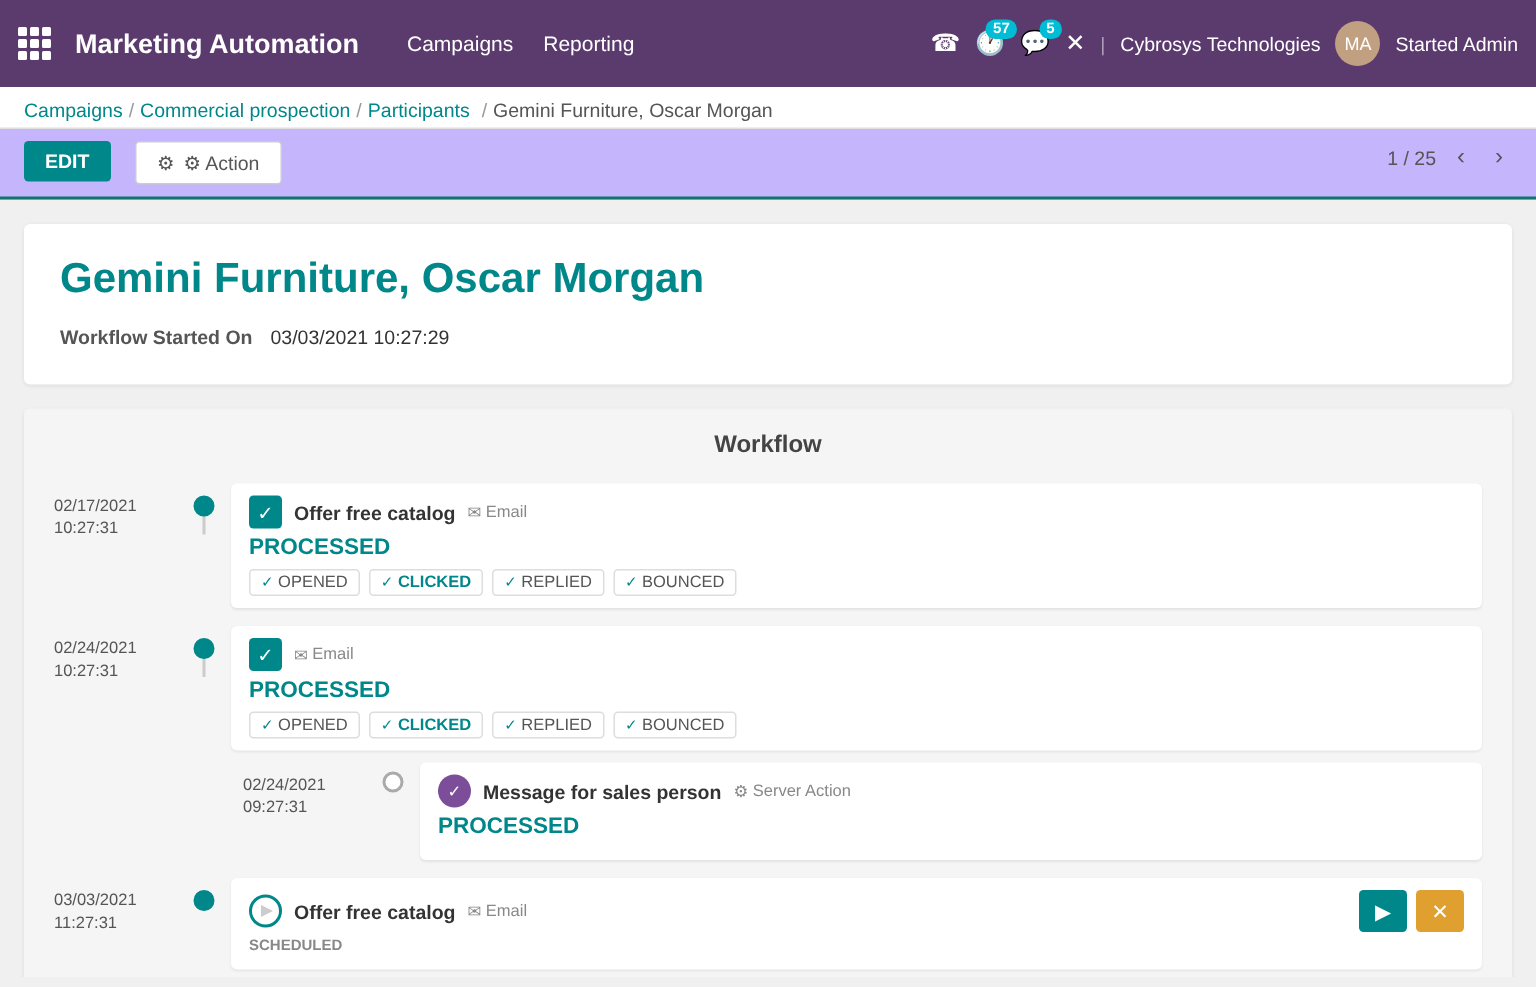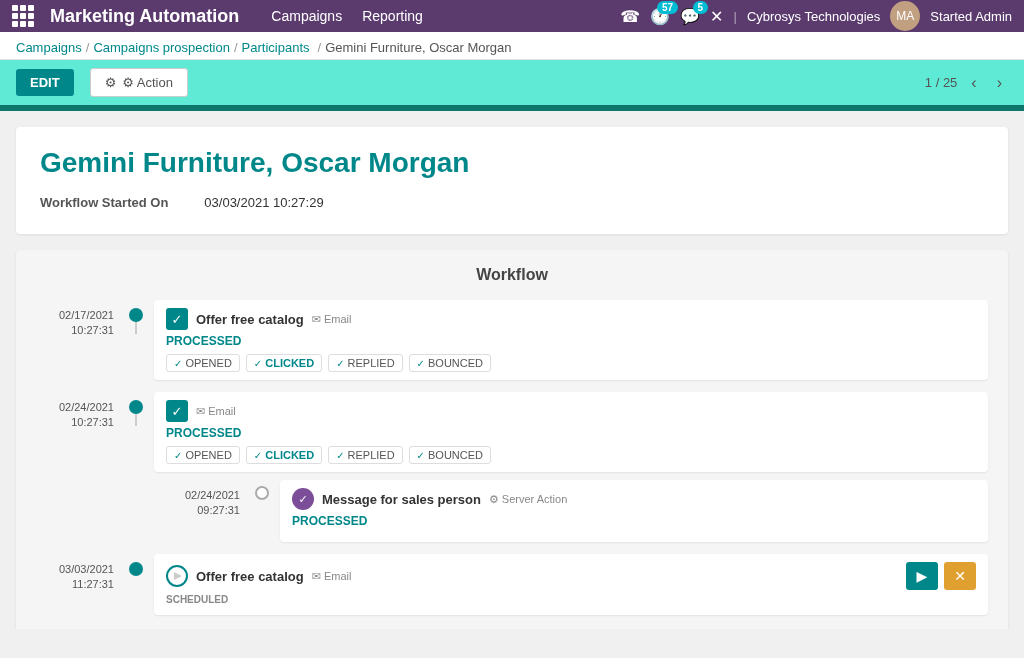--- a/index.html
+++ b/index.html
@@ -1,21 +1,21 @@
 <!DOCTYPE html>
 <html><head>
   <meta charset="utf-8">
   <style>
     * { box-sizing: border-box; margin: 0; padding: 0; }
     body { font-family: 'Segoe UI', Arial, sans-serif; font-size: 13px; background: #f0f0f0; width: 1024px; height: 658px; overflow: hidden; }
 
     
     .topnav {
       background: #5b3a6e;
-      height: 32px;
+      height: 58px;
       display: flex;
       align-items: center;
       padding: 0 12px;
       color: white;
       gap: 16px;
     }
     .topnav-grid-icon { width: 22px; height: 22px; display: grid; grid-template-columns: repeat(3,6px); grid-template-rows: repeat(3,6px); gap: 2px; cursor: pointer; }
     .topnav-grid-icon span { background: white; border-radius: 1px; }
     .topnav-appname { font-size: 18px; font-weight: 700; color: white; margin-right: 16px; }
     .topnav-menu { display: flex; gap: 20px; flex: 1; }
@@ -44,25 +44,25 @@
       padding: 8px 16px 4px;
       border-bottom: 1px solid #e0e0e0;
     }
     .breadcrumb { display: flex; align-items: center; flex-wrap: wrap; gap: 4px; font-size: 13px; }
     .breadcrumb a { color: #00878a; text-decoration: none; cursor: pointer; }
     .breadcrumb-sep { color: #999; }
     .breadcrumb-current { color: #555; }
 
     
     .toolbar {
-      background: #5eead4;
+      background: #c4b5fd;
       padding: 8px 16px;
       display: flex;
-      align-items: center;
-      border-bottom: 6px solid #0f766e;
+      align-items: flex-start;
+      border-bottom: 2px solid #0f766e;
     }
     .btn-edit {
       background: #00878a;
       color: white;
       border: none;
       padding: 6px 14px;
       font-size: 13px;
       font-weight: bold;
       cursor: pointer;
       border-radius: 3px;
@@ -95,21 +95,21 @@
     
     .record-card {
       background: white;
       border-radius: 4px;
       padding: 20px 24px 24px;
       margin-bottom: 16px;
       box-shadow: 0 1px 3px rgba(0,0,0,0.08);
     }
     .record-label { font-size: 11px; color: #888; text-transform: uppercase; margin-bottom: 4px; }
     .record-title { font-size: 28px; color: #00878a; font-weight: 600; margin-bottom: 16px; }
-    .record-meta { display: flex; align-items: center; gap: 36px; }
+    .record-meta { display: flex; align-items: center; gap: 12px; }
     .meta-label { font-size: 13px; color: #555; font-weight: 600; }
     .meta-value { font-size: 13px; color: #333; }
 
     
     .workflow-section {
       background: #f5f5f5;
       border-radius: 4px;
       padding: 16px 20px;
       box-shadow: 0 1px 3px rgba(0,0,0,0.08);
     }
@@ -117,21 +117,20 @@
 
     .workflow-row {
       display: flex;
       align-items: flex-start;
       margin-bottom: 12px;
       position: relative;
     }
 
     .wf-date {
       width: 90px;
-      text-align: right;
       padding-right: 12px;
       font-size: 11px;
       color: #555;
       line-height: 1.4;
       padding-top: 8px;
     }
 
     .wf-timeline {
       width: 20px;
       display: flex;
@@ -198,21 +197,21 @@
       background: white;
       border: 2px solid #00878a;
       border-radius: 50%;
       display: flex; align-items: center; justify-content: center;
       color: #aaa;
       font-size: 11px;
       flex-shrink: 0;
     }
     .wf-card-name { font-size: 13px; font-weight: 600; color: #333; }
     .wf-card-type { font-size: 11px; color: #888; display: flex; align-items: center; gap: 3px; }
-    .wf-status-processed { font-size: 12px; color: #00878a; font-weight: bold; text-transform: uppercase; margin-bottom: 6px; }
+    .wf-status-processed { font-size: 15px; color: #00878a; font-weight: bold; text-transform: uppercase; margin-bottom: 6px; }
     .wf-status-scheduled { font-size: 10px; color: #888; font-weight: bold; text-transform: uppercase; margin-bottom: 2px; }
 
     .wf-stats { display: flex; gap: 6px; flex-wrap: wrap; }
     .wf-stat {
       display: flex; align-items: center; gap: 3px;
       font-size: 11px; color: #555;
       border: 1px solid #ddd;
       border-radius: 3px;
       padding: 2px 7px;
       background: white;
@@ -291,21 +290,21 @@
     <span class="topnav-company">Cybrosys Technologies</span>
     <div class="topnav-avatar">MA</div>
     <span class="topnav-username">Started Admin</span>
   </div>
 </nav>
 
 <div class="breadcrumb-bar">
   <div class="breadcrumb">
     <a>Campaigns</a>
     <span class="breadcrumb-sep">/</span>
-    <a>Campaigns prospection</a>
+    <a>Commercial prospection</a>
     <span class="breadcrumb-sep">/</span>
     <a>Participants</a>
     <br style="flex-basis:100%;">
     <span class="breadcrumb-sep">/</span>
     <span class="breadcrumb-current">Gemini Furniture, Oscar Morgan</span>
   </div>
 </div>
 <div class="toolbar">
   <button class="btn-edit">EDIT</button>
   <button class="btn-action">

